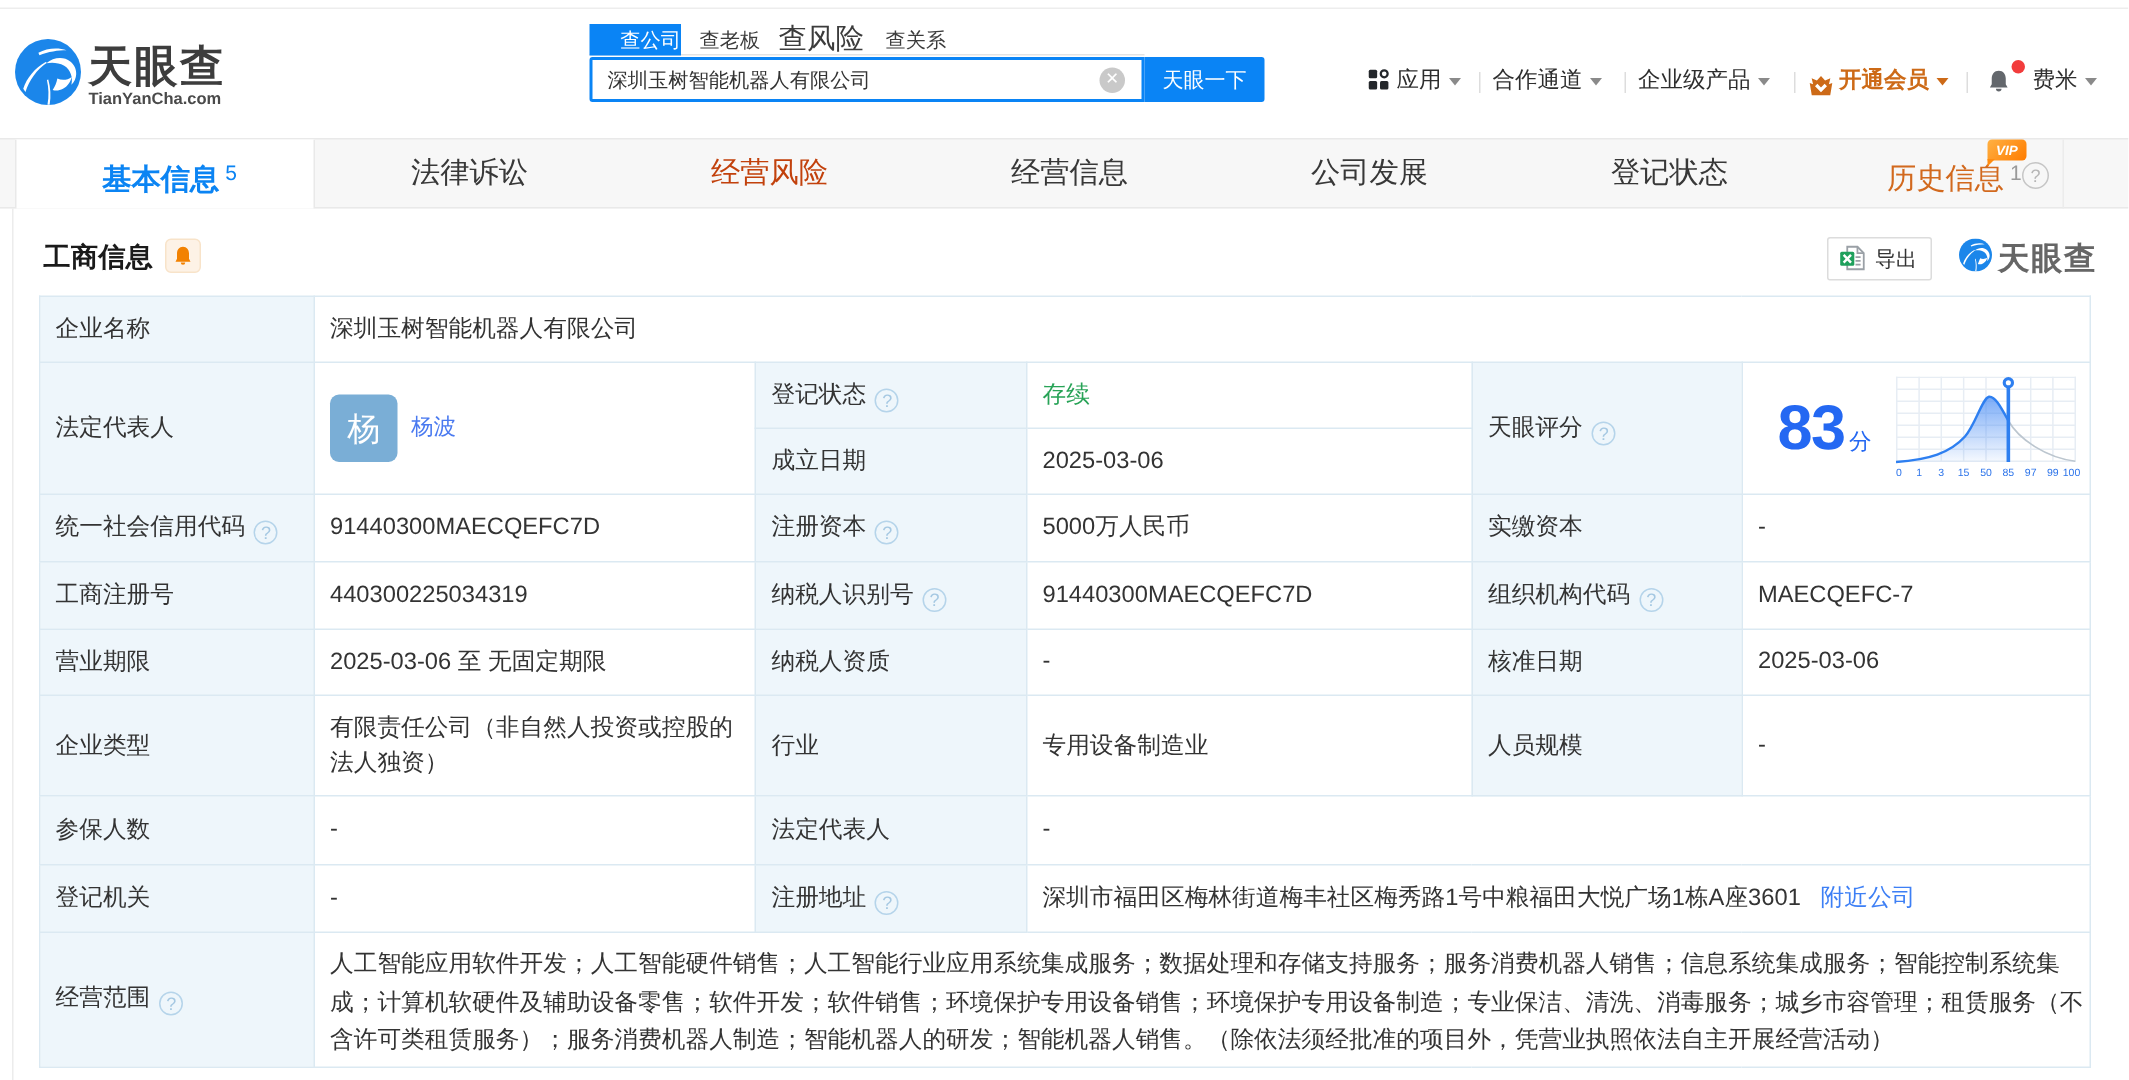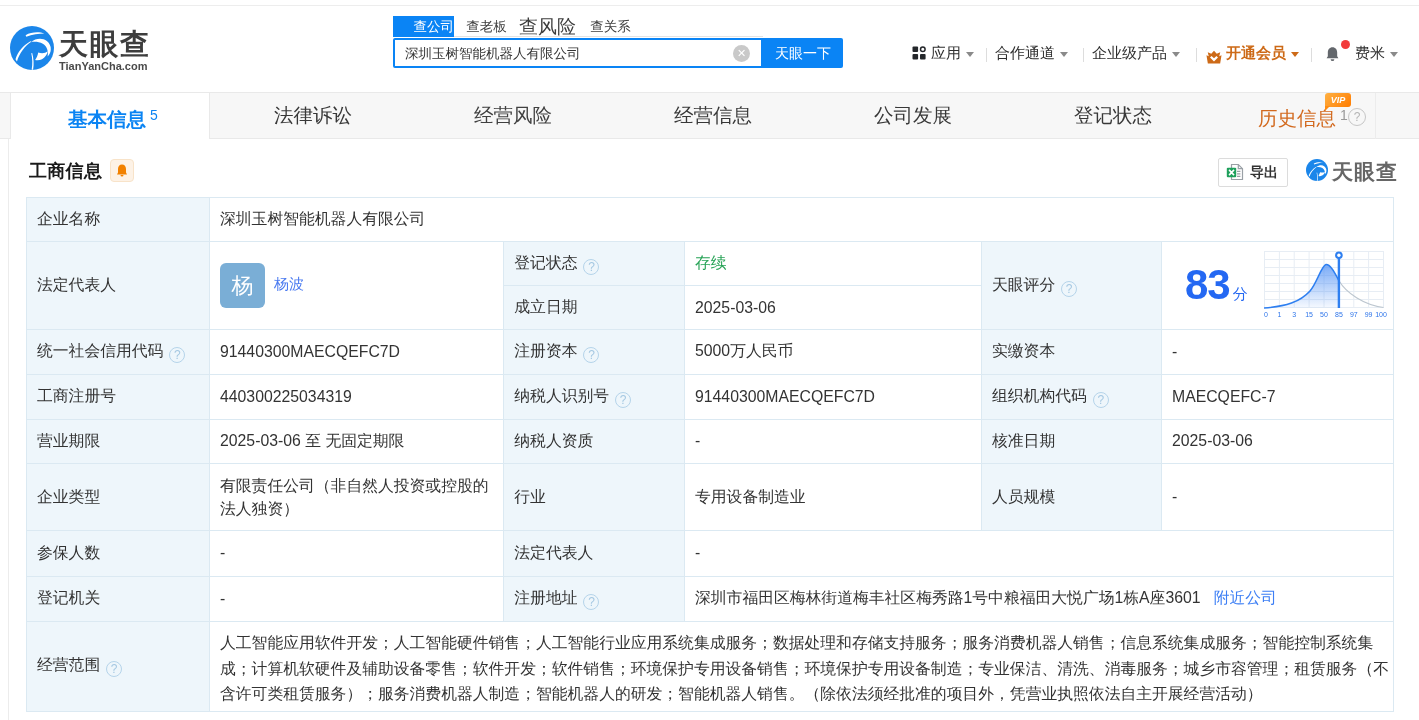--- a/index.html
+++ b/index.html
@@ -67,42 +67,42 @@
     </svg>
     <span class="abs" style="left:436px;top:-4px;width:9px;height:9px;border-radius:50%;background:#f23c3c;"></span>
     <span class="abs" style="left:450px;top:0;">费米<span class="caret"></span></span>
   </div>
 </div>
 
 <div class="abs" style="left:0;top:92px;width:1419px;height:47px;background:#f7f7f7;border-top:1px solid #e9e9e9;border-bottom:1px solid #e9e9e9;">
   <div class="abs" style="left:10px;top:0;width:200px;height:46px;background:#fff;border-left:1px solid #e9e9e9;border-right:1px solid #e9e9e9;"></div>
   <div class="abs" style="left:13px;top:0;width:200px;height:46px;text-align:center;line-height:44px;font-size:19.5px;color:#0b84f3;font-weight:bold;">基本信息<span style="font-size:14px;font-weight:normal;vertical-align:6px;margin-left:4px;">5</span></div>
   <div class="abs" style="left:213px;top:0;width:200px;height:46px;text-align:center;line-height:44px;font-size:19.5px;color:#383838;">法律诉讼</div>
-  <div class="abs" style="left:413px;top:0;width:200px;height:46px;text-align:center;line-height:44px;font-size:19.5px;color:#404040;">经营风险</div>
+  <div class="abs" style="left:413px;top:0;width:200px;height:46px;text-align:center;line-height:44px;font-size:19.5px;color:#c2410c;">经营风险</div>
   <div class="abs" style="left:613px;top:0;width:200px;height:46px;text-align:center;line-height:44px;font-size:19.5px;color:#383838;">经营信息</div>
   <div class="abs" style="left:813px;top:0;width:200px;height:46px;text-align:center;line-height:44px;font-size:19.5px;color:#383838;">公司发展</div>
   <div class="abs" style="left:1013px;top:0;width:200px;height:46px;text-align:center;line-height:44px;font-size:19.5px;color:#383838;">登记状态</div>
   <div class="abs" style="left:1258px;top:0;height:46px;line-height:44px;font-size:19.5px;color:#d2691e;">历史信息<span style="font-size:14px;color:#999;vertical-align:5px;margin-left:4px;">1</span></div>
   <div class="abs" style="left:1348px;top:15px;width:18px;height:18px;border:1px solid #c6c6c6;border-radius:50%;color:#b5b5b5;font-size:12px;line-height:17px;text-align:center;">?</div>
   <div class="abs" style="left:1375px;top:0;width:1px;height:46px;background:#ececec;"></div>
 
   <div class="abs" style="left:1325px;top:0;width:26px;height:14px;background:linear-gradient(135deg,#ffb143,#ff7c00);border-radius:3px 3px 3px 0;color:#fff;font-size:9px;font-weight:bold;font-style:italic;text-align:center;line-height:14px;">VIP</div>
   <div class="abs" style="left:1325px;top:13px;width:0;height:0;border-left:5px solid #ff8c10;border-bottom:5px solid transparent;"></div>
 </div>
 
 <div class="abs" style="left:8px;top:139px;width:1px;height:581px;background:#ececec;"></div>
 <div class="abs" style="left:29px;top:159px;font-size:18px;font-weight:bold;color:#1a1a1a;letter-spacing:0.3px;">工商信息</div>
 <div class="abs" style="left:110px;top:159px;width:24px;height:23px;background:#fdf2e6;border:1px solid #f8e3c9;border-radius:4px;text-align:center;">
   <svg width="12" height="13" viewBox="0 0 24 26" style="margin-top:4px;">
       <path d="M12 1 C7 1 4 5 4 10 L4 17 L2 21 L22 21 L20 17 L20 10 C20 5 17 1 12 1 Z" fill="#f28100"></path>
       <path d="M9 22 a3 3 0 0 0 6 0 Z" fill="#f28100"></path>
     </svg>
 </div>
 
-<div class="abs" style="left:1218px;top:158px;width:70px;height:29px;border:1px solid #dcdcdc;border-radius:2px;background:#fff;font-weight:bold;">
+<div class="abs" style="left:1218px;top:158px;width:70px;height:29px;border:1px solid #dcdcdc;border-radius:2px;background:#fff;">
   <svg class="abs" style="left:7px;top:4px;" width="18" height="18" viewBox="0 0 18 18">
     <path d="M5.5 1.5 L12.3 1.5 L16.5 5.7 L16.5 16.5 L5.5 16.5 Z" fill="#fff" stroke="#9aa0a6" stroke-width="1.2"></path>
     <path d="M12.3 1.5 L12.3 5.7 L16.5 5.7" fill="none" stroke="#9aa0a6" stroke-width="1.2"></path>
     <path d="M11 8.4 H14.4 M11 10.9 H14.4 M11 13.4 H14.4" stroke="#9aa0a6" stroke-width="1.1"></path>
     <rect x="0.8" y="4.8" width="9.4" height="9.4" rx="1" fill="#1fa05c"></rect>
     <path d="M3.1 6.9 L8 12.1 M8 6.9 L3.1 12.1" stroke="#fff" stroke-width="1.6"></path>
   </svg>
   <span class="abs" style="left:31px;top:5px;font-size:14px;color:#333;">导出</span>
 </div>
 

